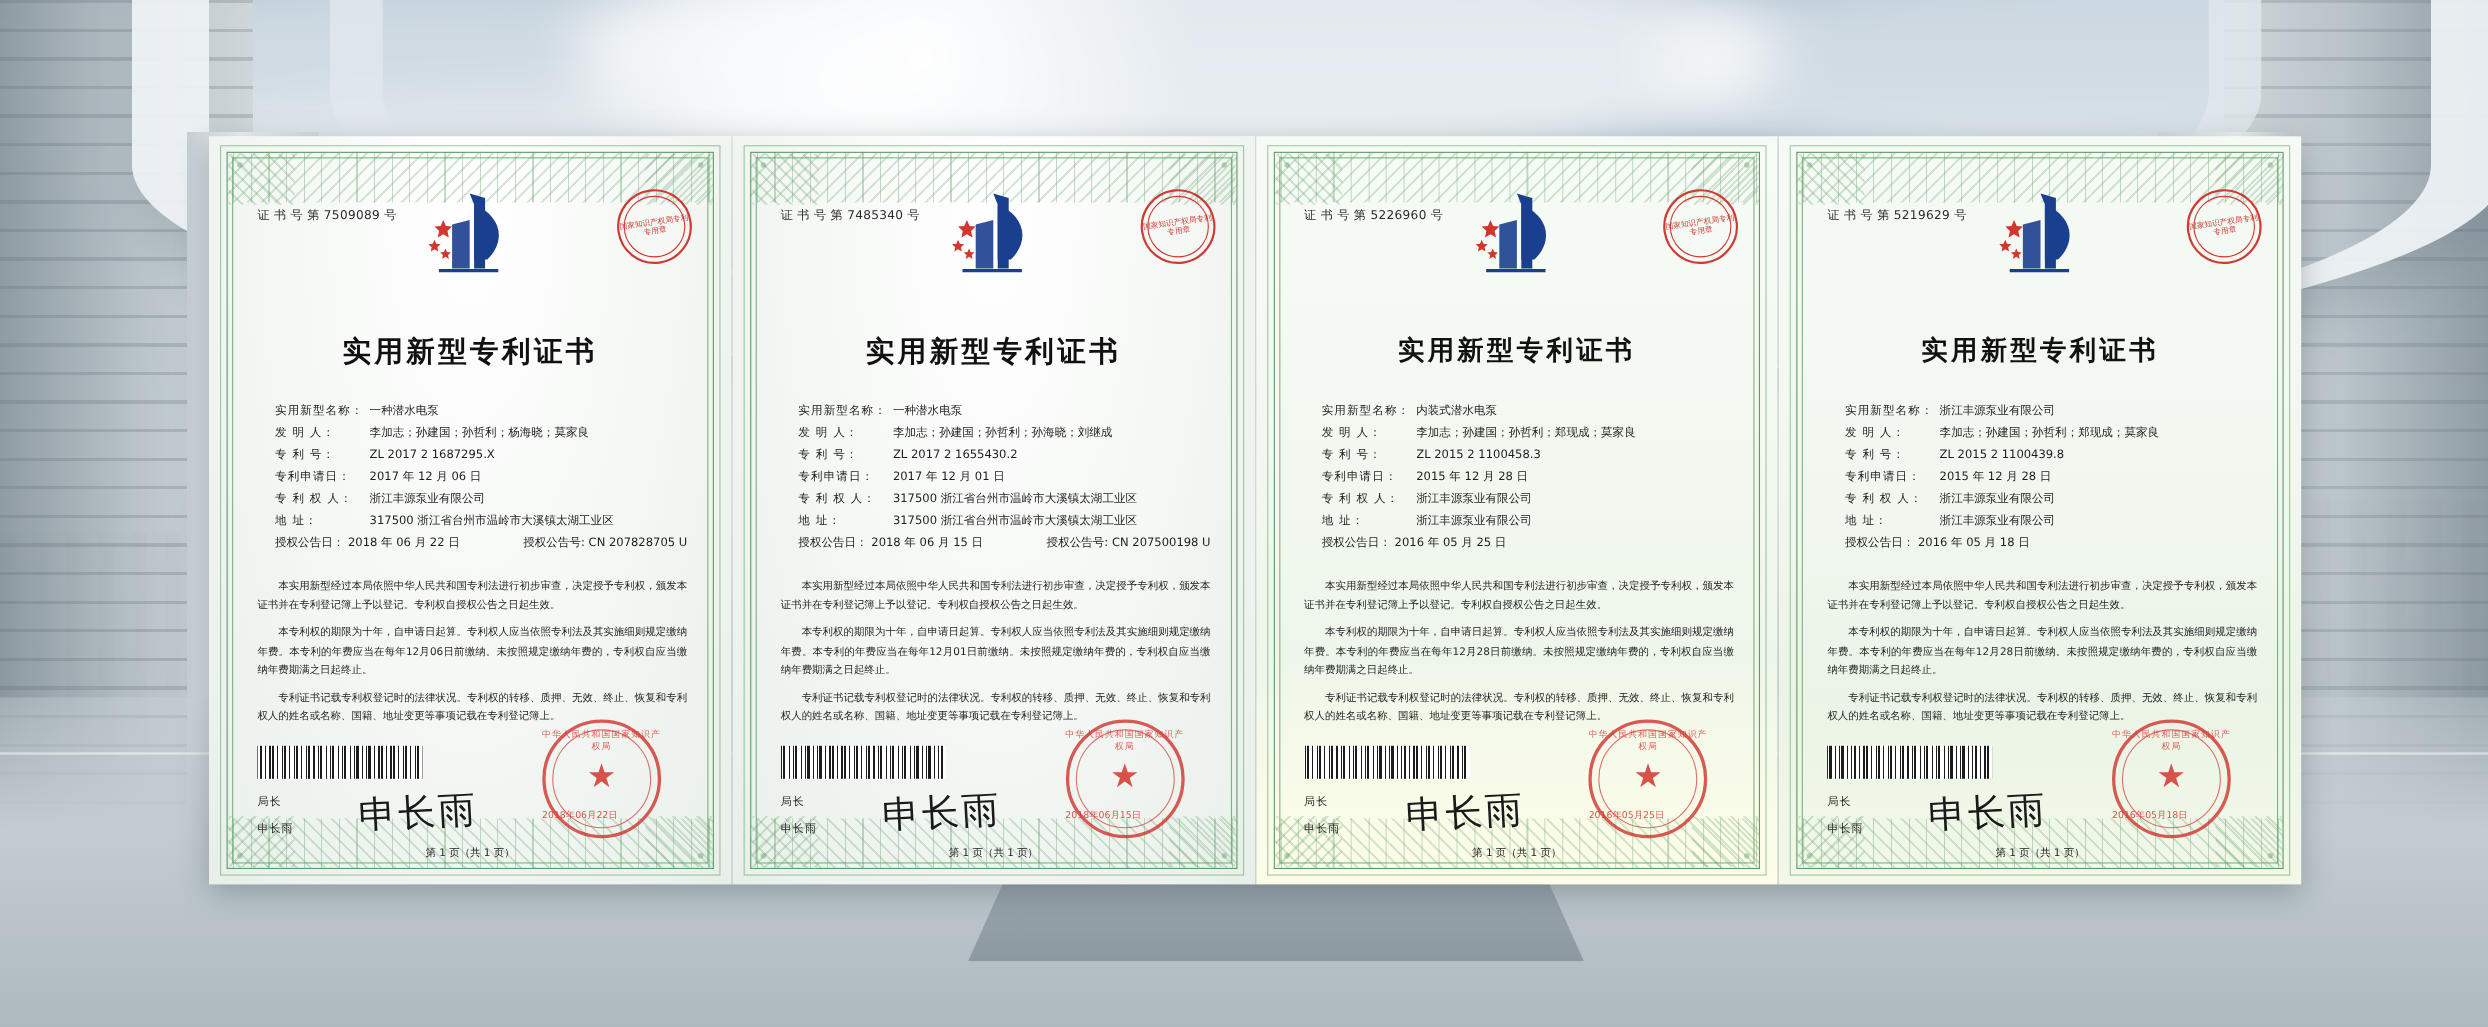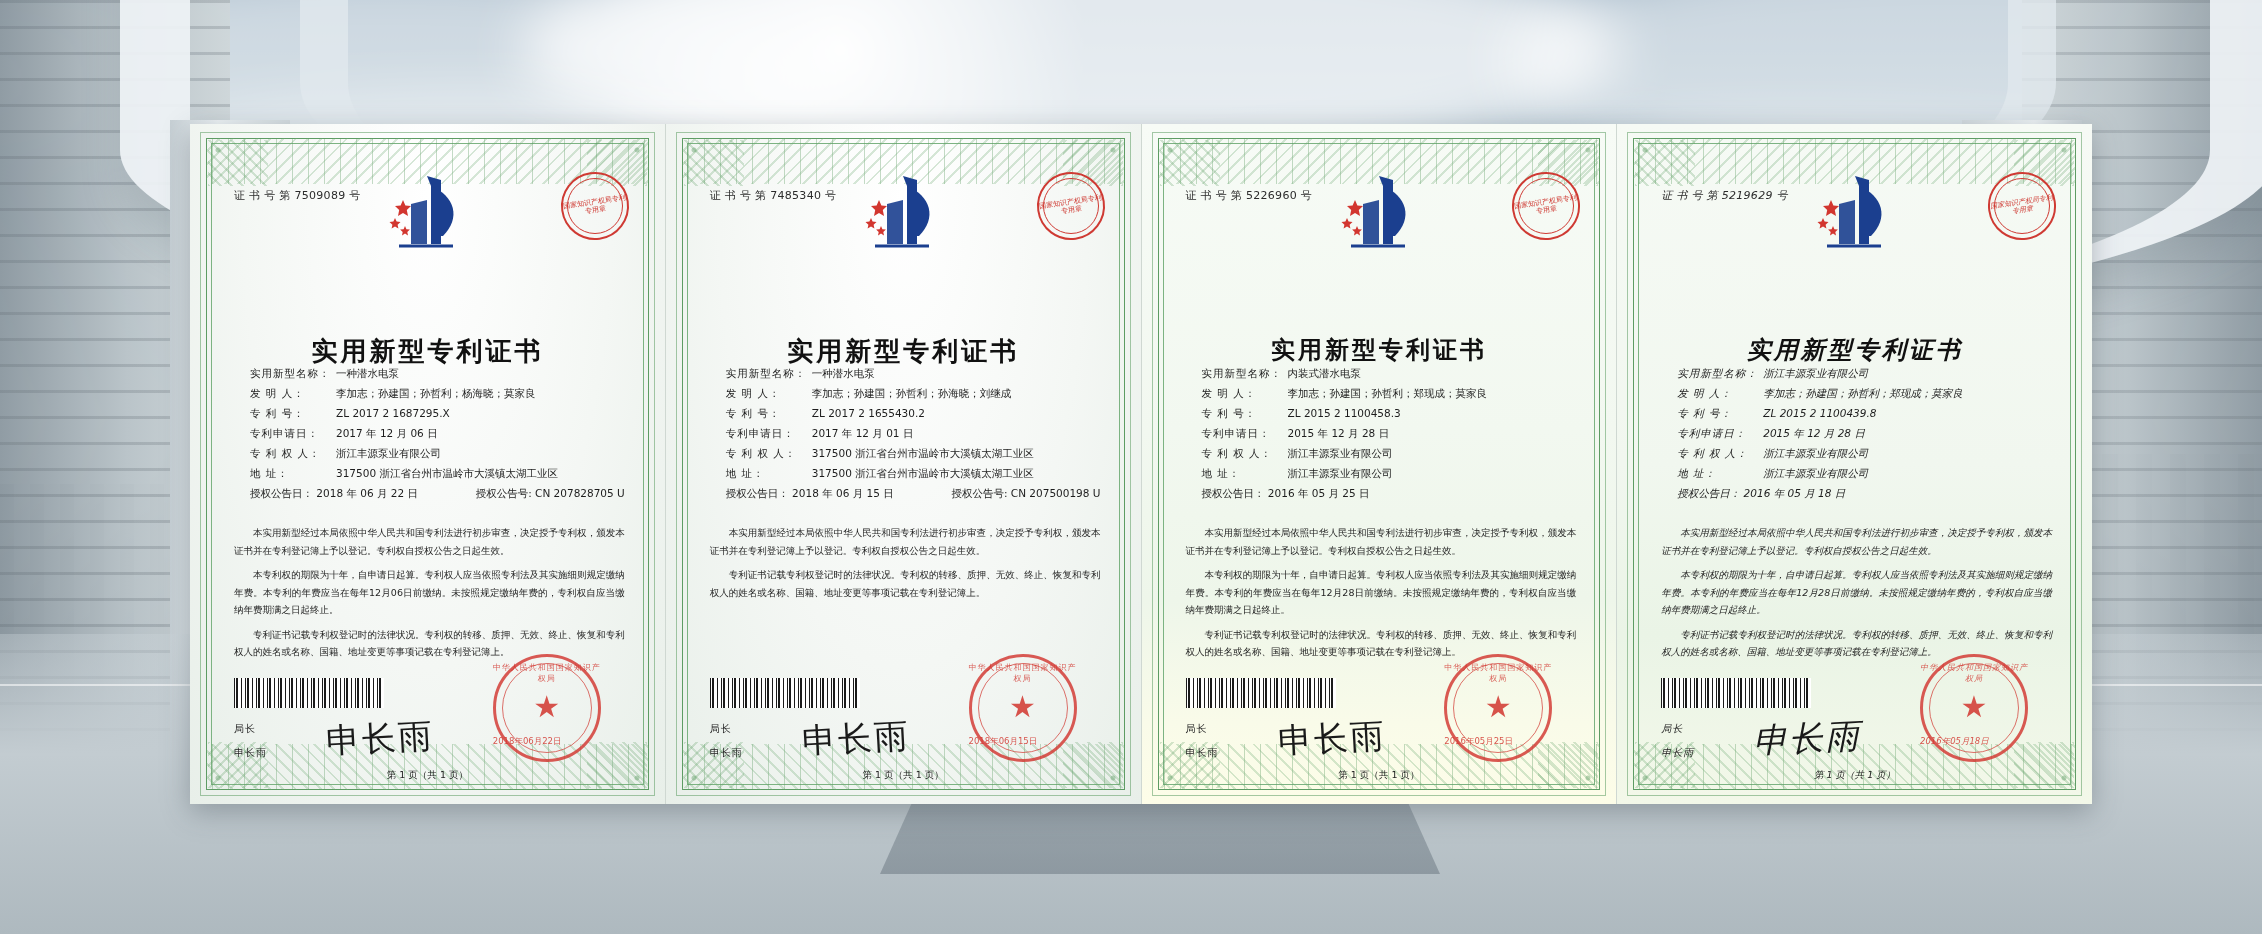--- a/index.html
+++ b/index.html
@@ -71,21 +71,21 @@
      box-shadow:0 8px 26px rgba(60,72,80,.35);}
   .cert{position:relative;flex:1 1 0;overflow:hidden;background:#fff;}
   .cert + .cert{border-left:1px solid #cfd8d2;}
 
   
   .paper-a{background:
      radial-gradient(ellipse at 50% 10%, #ffffff 0%, #f4f7f4 55%, #e8efe9 100%);}
   .paper-b{background:
      linear-gradient(to bottom,#f7fbf6 0%,#f2f8f0 45%,#eef6ea 70%,#f9fbe9 88%,#fdfde8 100%);}
   .paper-c{background:
-     linear-gradient(to bottom,#f6faf5 0%,#f1f7ef 50%,#eaf4e6 75%,#f3f8e9 100%); font-style: italic;}
+     linear-gradient(to bottom,#f6faf5 0%,#f1f7ef 50%,#eaf4e6 75%,#f3f8e9 100%);}
 
   
   .frame{position:absolute;left:16px;top:14px;right:16px;bottom:14px;
      border:1.5px solid #5d9c63;}
   .frame:before{content:"";position:absolute;left:4px;top:4px;right:4px;bottom:4px;
      border:0.8px solid #7cb382;}
   .frame:after{content:"";position:absolute;left:-7px;top:-7px;right:-7px;bottom:-7px;
      border:0.8px solid rgba(93,156,99,.55);}
   .vine{position:absolute;left:16px;right:16px;height:46px;opacity:.8;}
   .vine.top{top:14px;
@@ -113,21 +113,21 @@
   .stamp-tr{position:absolute;right:36px;top:48px;width:68px;height:68px;}
   .stamp-tr .ring{position:absolute;inset:0;border:2px solid #cf3a33;border-radius:50%;
      transform:rotate(-8deg);}
   .stamp-tr .ring2{position:absolute;inset:6px;border:1px solid #cf3a33;border-radius:50%;}
   .stamp-tr .txt{position:absolute;inset:0;display:flex;align-items:center;justify-content:center;
      color:#cf3a33;font-size:7px;line-height:1.15;text-align:center;font-family:"DejaVu Sans",sans-serif;
      transform:rotate(-8deg);}
 
   .title{position:absolute;left:0;right:0;top:178px;text-align:center;
      font-size:26px;font-weight:bold;color:#111;letter-spacing:3px;
-     font-family:"DejaVu Sans","Liberation Sans",sans-serif;margin-top:32px;}
+     font-family:"DejaVu Sans","Liberation Sans",sans-serif;}
   .title.small{font-size:24px;}
 
   
   .fields{position:absolute;left:60px;right:40px;top:240px;font-size:10.5px;color:#1d1d1d;line-height:1.9;}
   .f{display:flex;white-space:nowrap;}
   .f .lab{width:86px;flex:none;letter-spacing:1px;}
   .f .val{flex:1;overflow:hidden;text-overflow:ellipsis;}
   .f2{display:flex;justify-content:space-between;gap:10px;}
 
   .body{position:absolute;left:44px;right:40px;top:400px;font-size:9.5px;color:#1f1f1f;
@@ -327,20 +327,21 @@
         <span class="val">317500 浙江省台州市温岭市大溪镇太湖工业区</span>
       </div>
       <div class="f f2">
         <span>授权公告日： 2018 年 06 月 15 日</span>
         <span>授权公告号: CN 207500198 U</span>
       </div>
     </div>
 
     <div class="body">
           <p>本实用新型经过本局依照中华人民共和国专利法进行初步审查，决定授予专利权，颁发本证书并在专利登记簿上予以登记。专利权自授权公告之日起生效。</p>
+          <p>本专利权的期限为十年，自申请日起算。专利权人应当依照专利法及其实施细则规定缴纳年费。本专利的年费应当在每年12月01日前缴纳。未按照规定缴纳年费的，专利权自应当缴纳年费期满之日起终止。</p>
           <p>专利证书记载专利权登记时的法律状况。专利权的转移、质押、无效、终止、恢复和专利权人的姓名或名称、国籍、地址变更等事项记载在专利登记簿上。</p>
         </div>
 
     <div class="barcode"></div>
     <div class="sign-label">局长</div>
     <div class="sign-label2">申长雨</div>
     <div class="signature">申长雨</div>
 
     <div class="redstamp">
       <div class="r1"></div>

